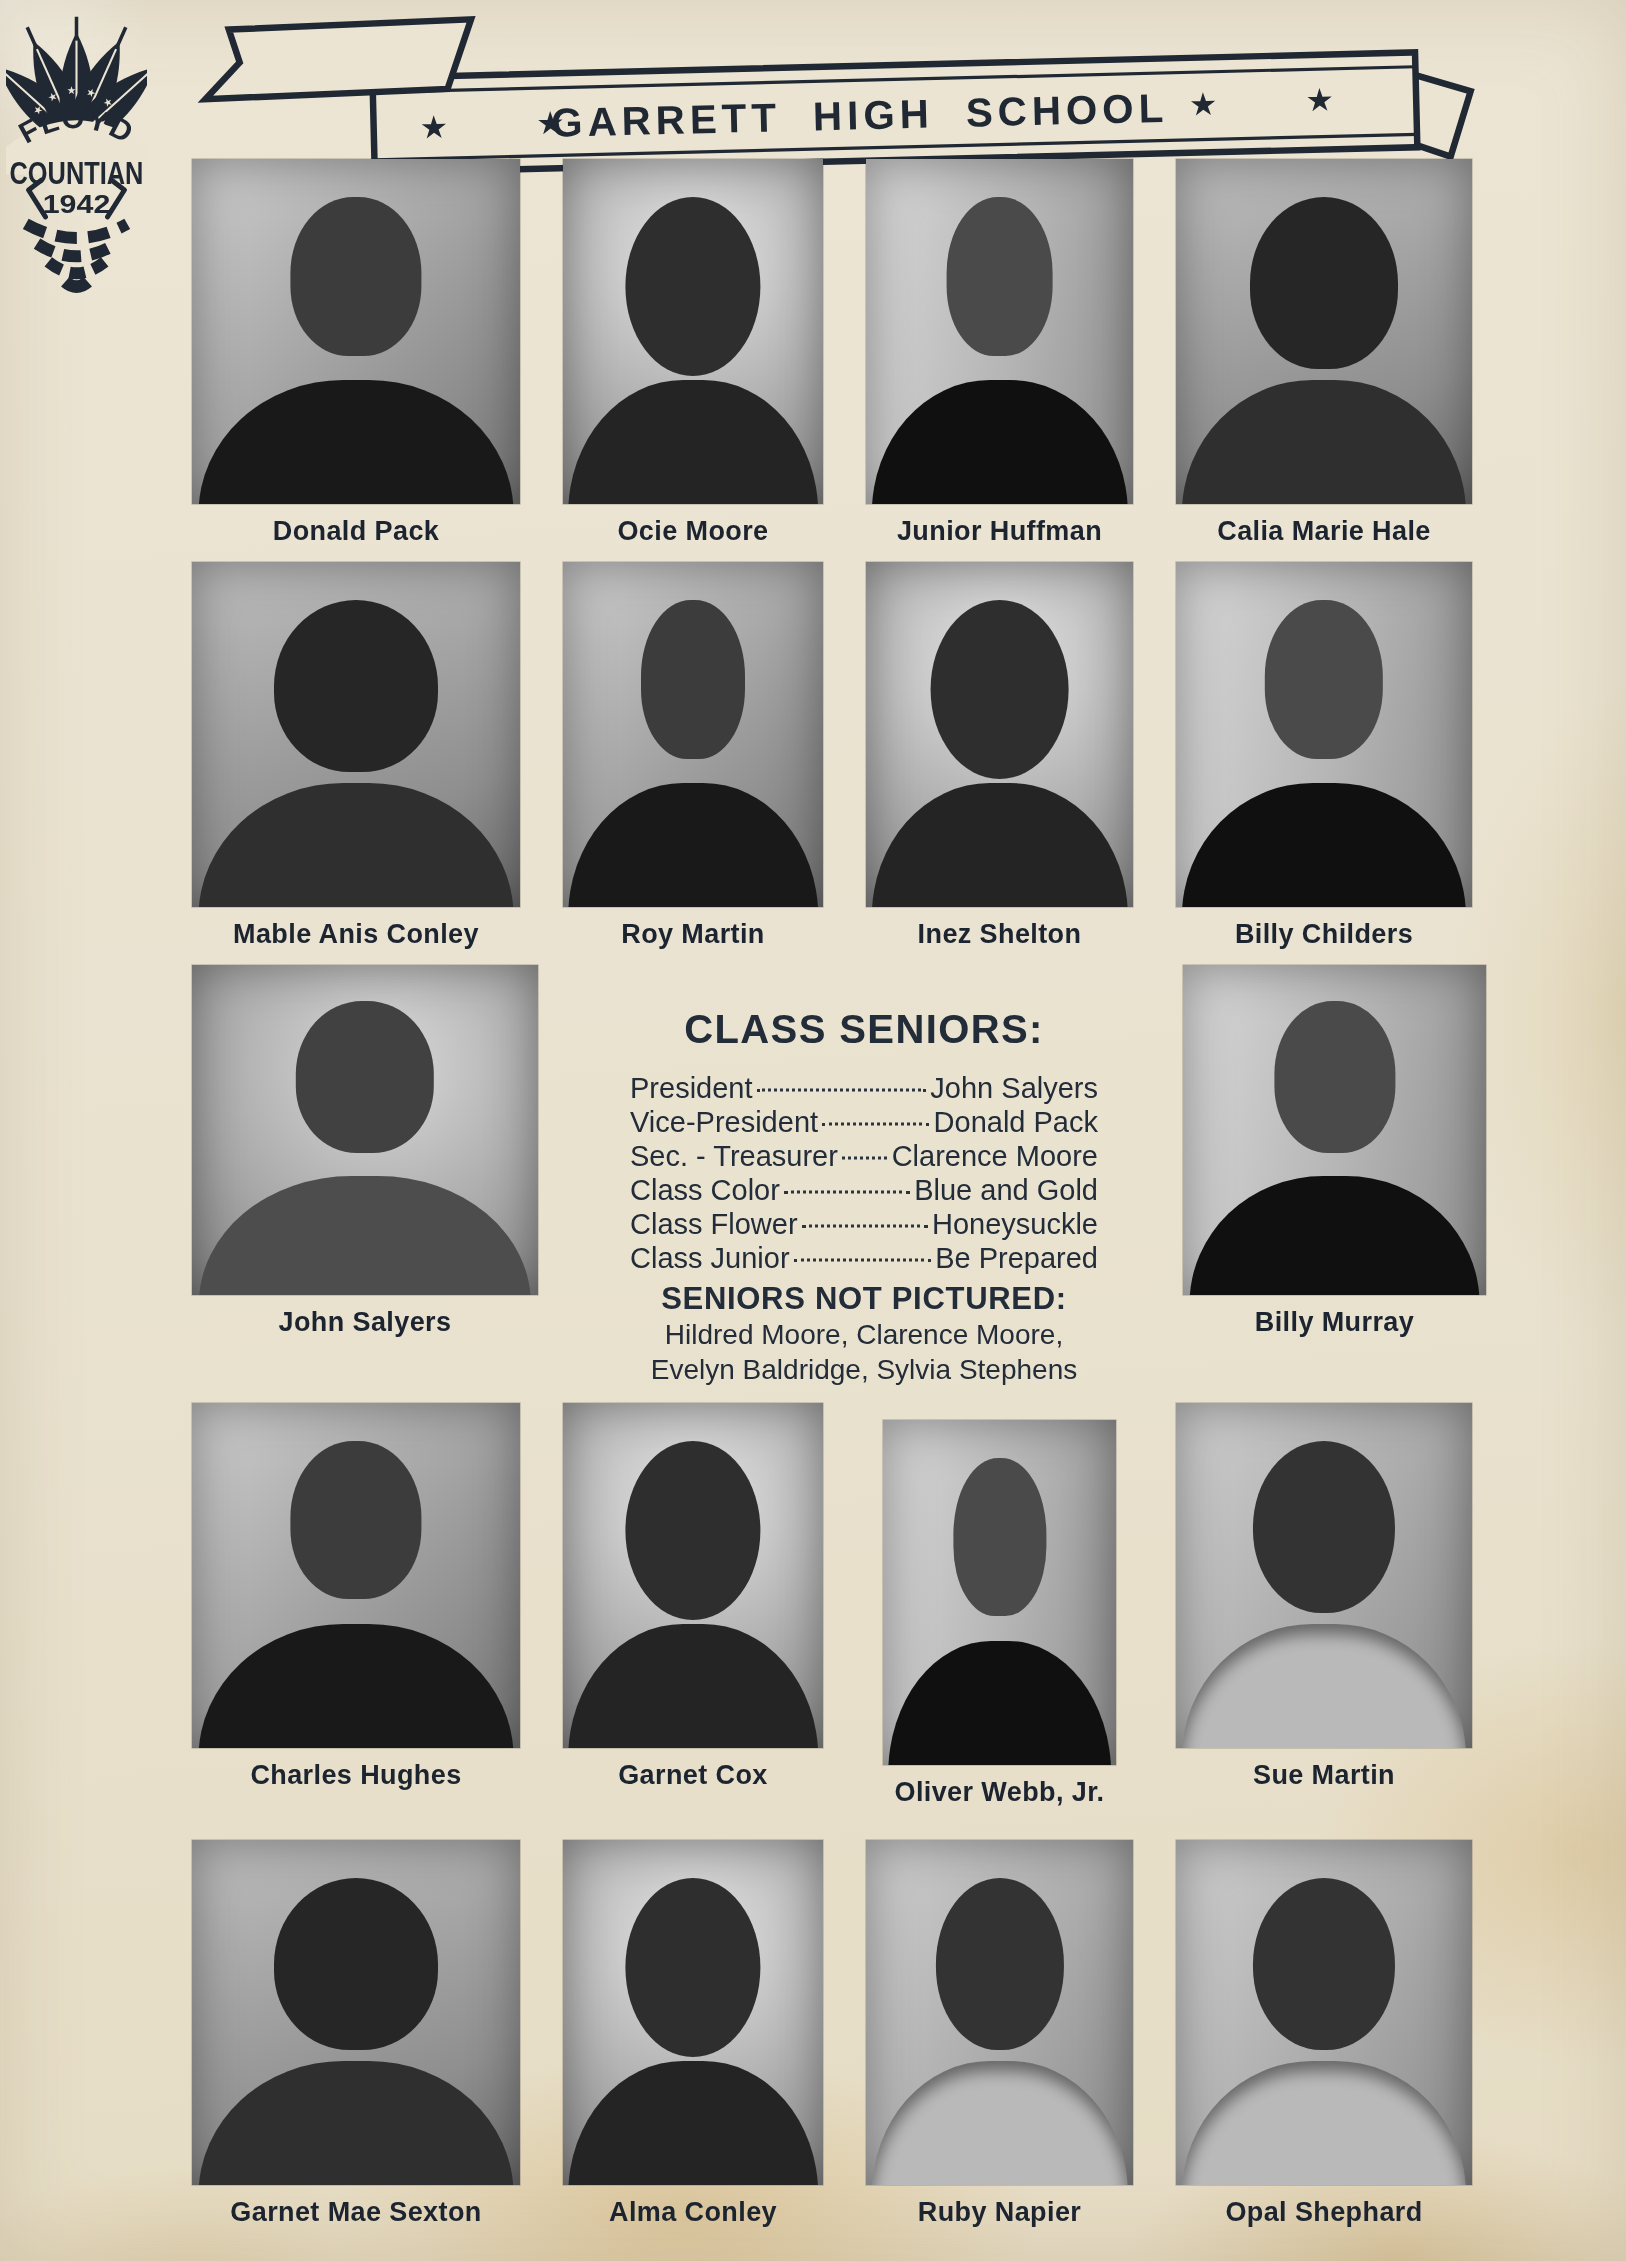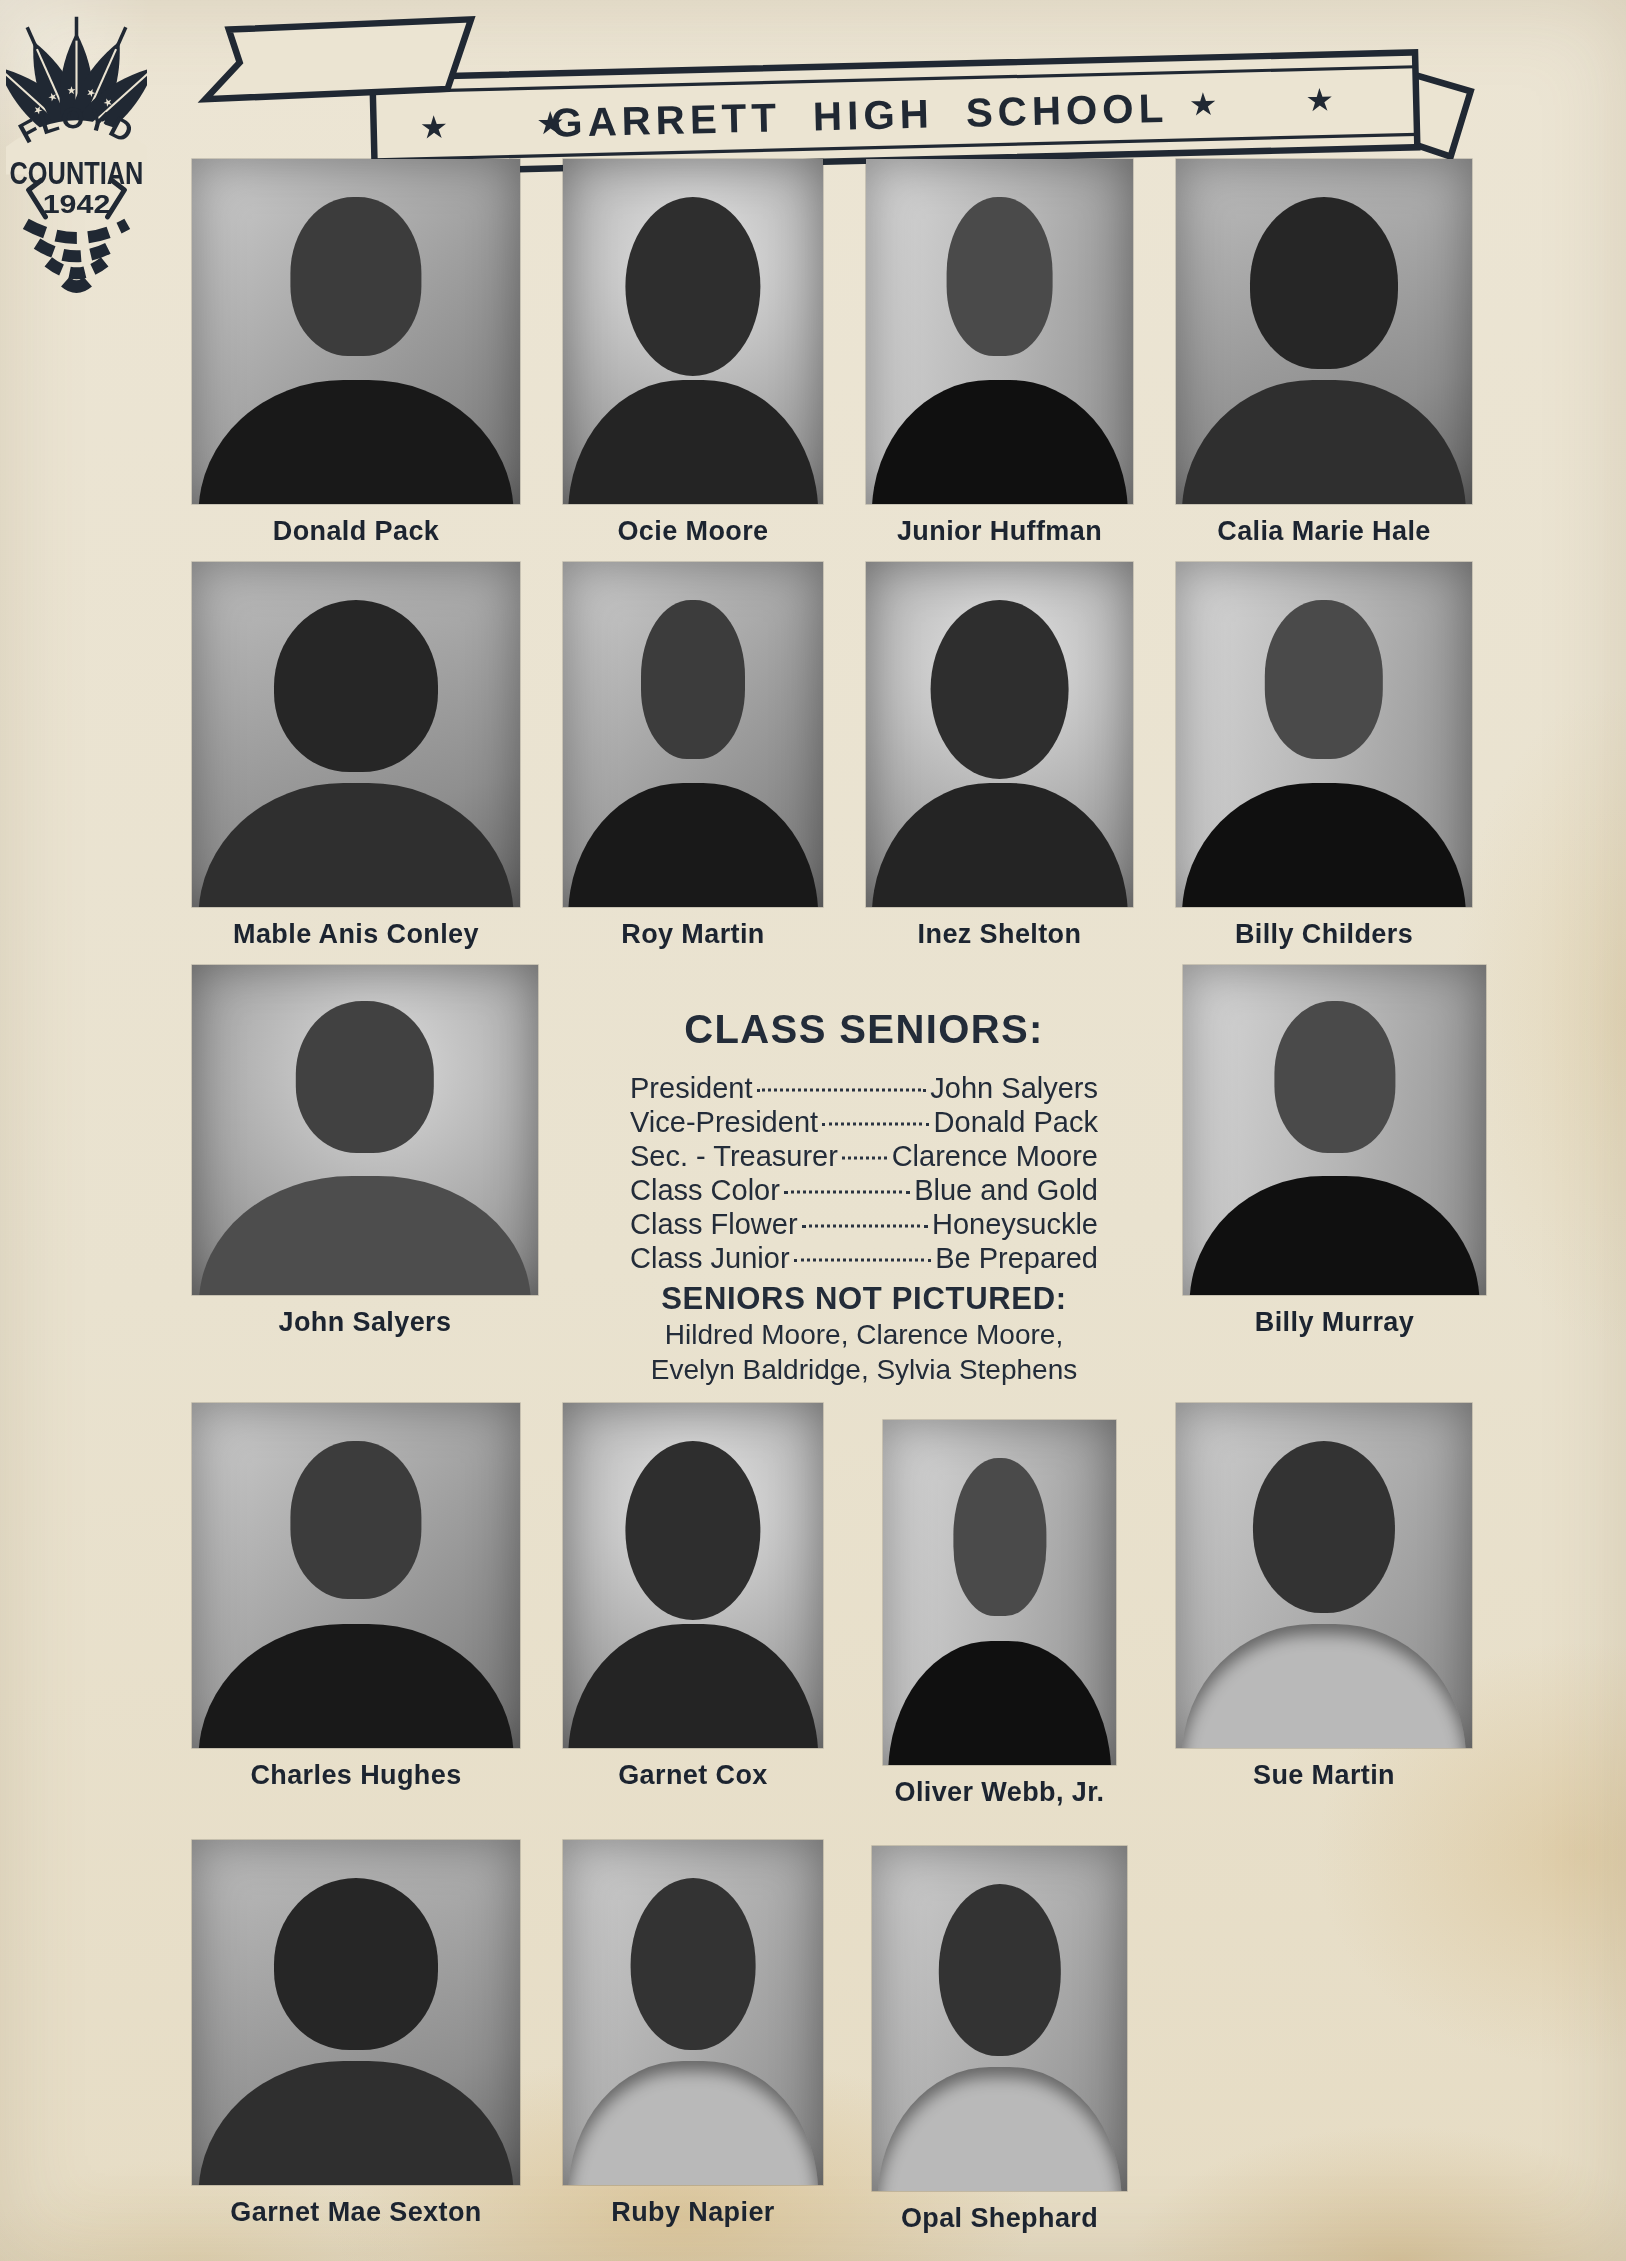--- a/index.html
+++ b/index.html
@@ -254,24 +254,28 @@
         <figcaption class="caption">Sue Martin</figcaption>
       </figure>
     </div>
 
     <div class="row">
       <figure class="student" style="margin:0">
         <div class="photo pv3"></div>
         <figcaption class="caption">Garnet Mae Sexton</figcaption>
       </figure>
       <figure class="student" style="margin:0">
+        <div class="photo pv1"></div>
+        <figcaption class="caption">Alma Conley</figcaption>
+      </figure>
+      <figure class="student" style="margin:0">
         <div class="photo pv5"></div>
         <figcaption class="caption">Ruby Napier</figcaption>
       </figure>
-      <figure class="student" style="margin:6px">
+      <figure class="student" style="margin:0">
         <div class="photo pv5"></div>
         <figcaption class="caption">Opal Shephard</figcaption>
       </figure>
     </div>
 
   </div>
 </div>
 
 
 </body></html>

